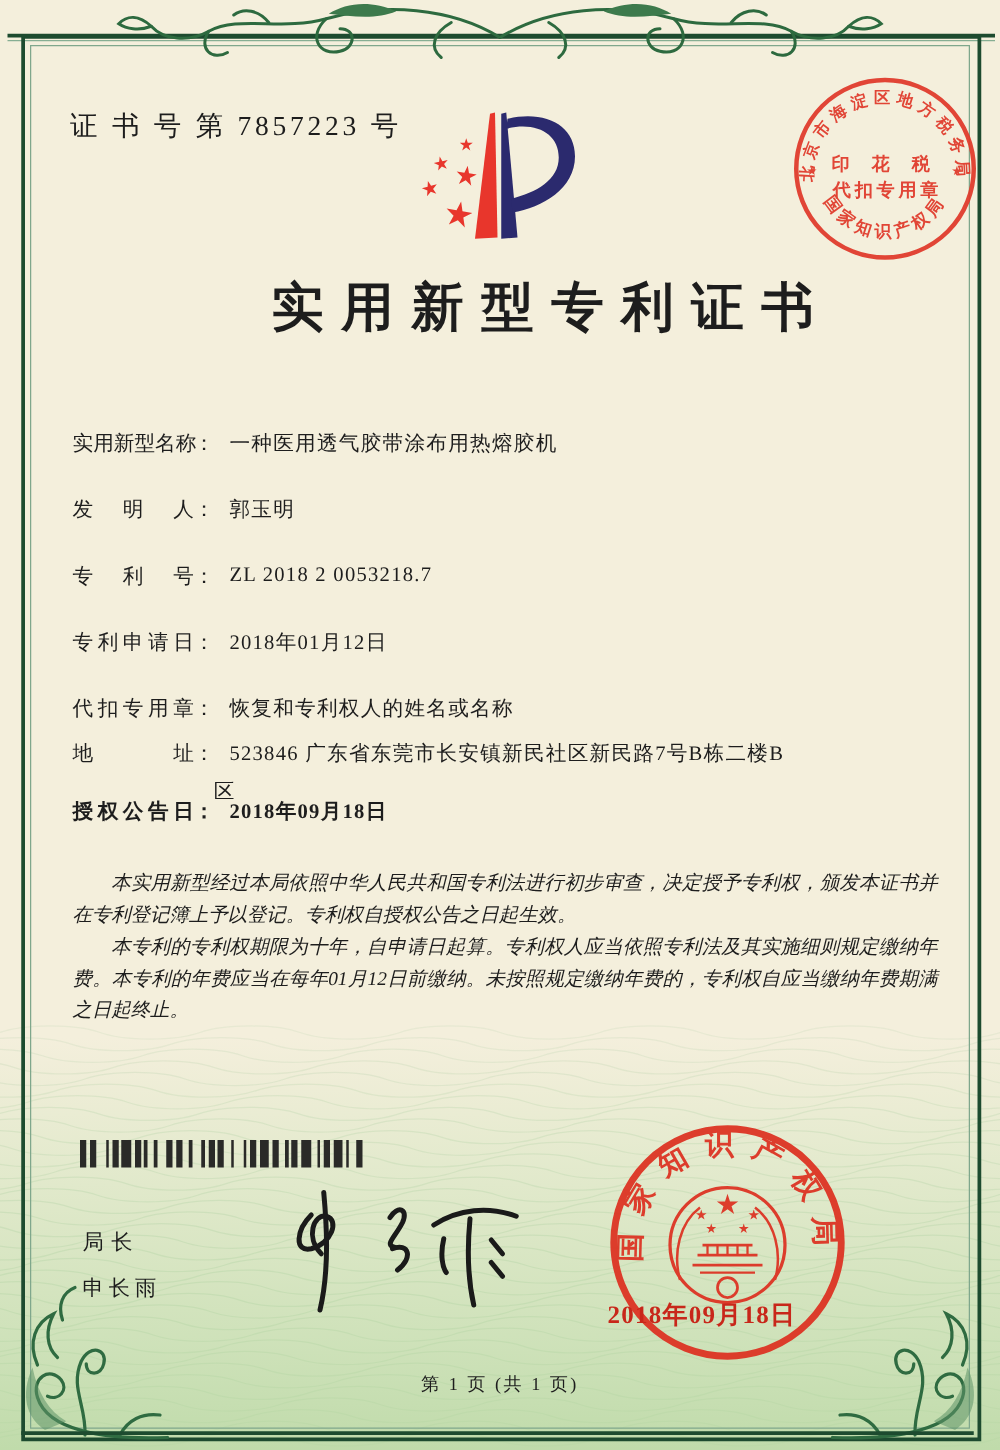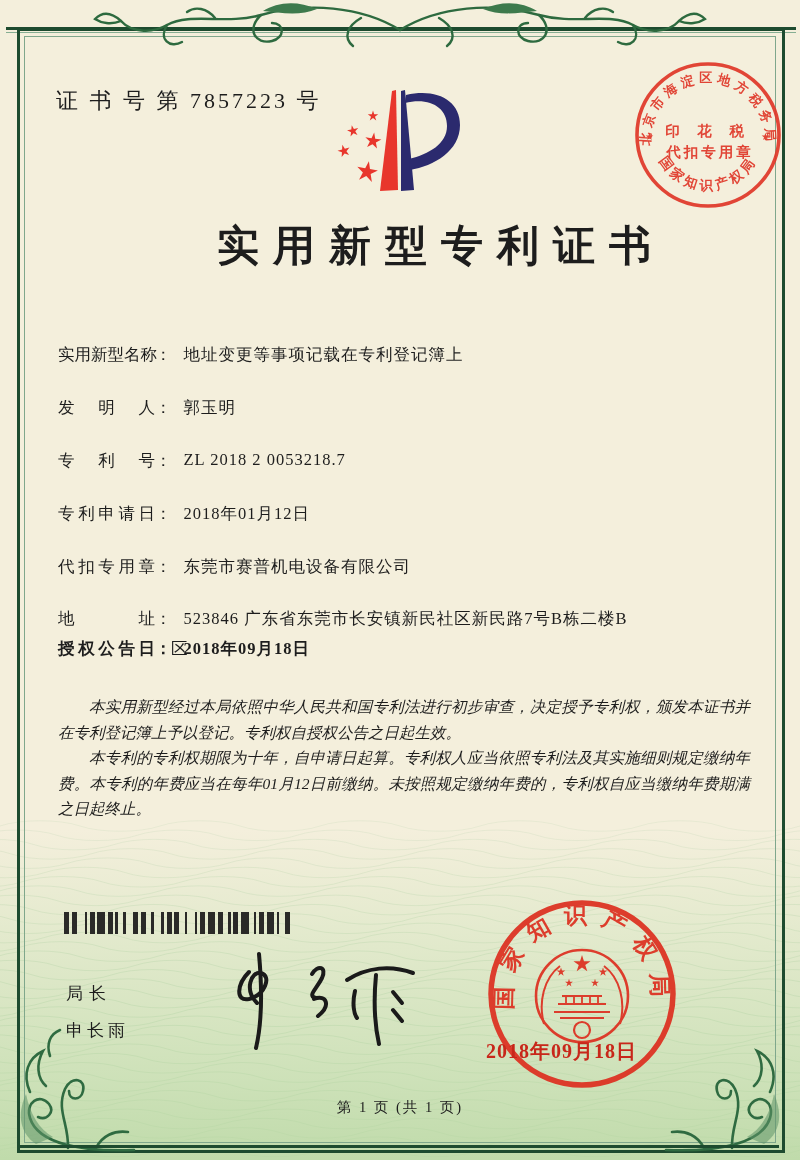--- a/index.html
+++ b/index.html
@@ -21,21 +21,21 @@
   #waves{left:0;top:820px;z-index:1;}
   
   #cert-no{left:56px;top:86px;font-size:22px;letter-spacing:3px;z-index:3;}
   #title{left:0;top:218px;width:800px;text-align:center;font-size:42px;font-weight:bold;letter-spacing:14px;z-index:3;margin-left:41px;}
   .frow{left:58px;width:700px;font-size:16.5px;z-index:3;white-space:nowrap;}
   .flabel{display:inline-block;width:97px;text-align:justify;text-align-last:justify;vertical-align:top;}
   .fcolon{display:inline-block;vertical-align:top;}
   .fvalue{display:inline-block;margin-left:12px;letter-spacing:1px;vertical-align:top;}
   .fvalue2{position:absolute;left:113px;top:30px;letter-spacing:1px;}
   #row-name{top:344px;} #row-inventor{top:397px;} #row-patno{top:450px;}
-  #row-appdate{top:503px;} #row-patentee{top:556px;} #row-address{top:608px;}
+  #row-appdate{top:503px;} #row-patentee{top:556px;} #row-address{top:592px;}
   #row-grant{top:638px;font-weight:bold;}
   #grant-no-pair{position:absolute;left:397px;top:0;}
   #paragraphs{left:58px;top:694px;width:692px;font-size:15.5px;line-height:25.5px;
     text-align:justify;z-index:3;font-style:italic;}
   #paragraphs p{margin:0;text-indent:2em;}
   #barcode{left:64px;top:912px;width:226px;height:22px;z-index:3;display:flex;align-items:stretch;}
   #barcode .bar{height:100%;}
   #director-title{left:66px;top:982px;font-size:17px;letter-spacing:6px;z-index:3;}
   #director-name{left:66px;top:1019px;font-size:17px;letter-spacing:4px;z-index:3;}
   #signature{left:215px;top:946px;z-index:3;}
@@ -162,33 +162,33 @@
   <text fill="#e0392a" font-size="13.5" font-weight="bold" letter-spacing="3.5">
     <textPath href="#tax-arc-bottom" startOffset="50%" text-anchor="middle">国家知识产权局</textPath>
   </text>
   <text x="25" y="91" fill="#e0392a" font-size="10">★</text>
   <text x="141" y="91" fill="#e0392a" font-size="10">★</text>
 </svg>
 
 <div id="title" class="abs">实用新型专利证书</div>
 
 <div id="row-name" class="abs frow">
-  <span class="flabel">实用新型名称</span><span class="fcolon">：</span><span class="fvalue">地址变更等事项记载在专利登记簿上</span>
+  <span class="flabel">实用新型名称</span><span class="fcolon">：</span><span class="fvalue">一种医用透气胶带涂布用热熔胶机</span>
 </div>
 <div id="row-inventor" class="abs frow">
   <span class="flabel">发明人</span><span class="fcolon">：</span><span class="fvalue">郭玉明</span>
 </div>
 <div id="row-patno" class="abs frow">
   <span class="flabel">专利号</span><span class="fcolon">：</span><span class="fvalue">ZL 2018 2 0053218.7</span>
 </div>
 <div id="row-appdate" class="abs frow">
   <span class="flabel">专利申请日</span><span class="fcolon">：</span><span class="fvalue">2018年01月12日</span>
 </div>
 <div id="row-patentee" class="abs frow">
-  <span class="flabel">代扣专用章</span><span class="fcolon">：</span><span class="fvalue">东莞市赛普机电设备有限公司</span>
+  <span class="flabel">代扣专用章</span><span class="fcolon">：</span><span class="fvalue">恢复和专利权人的姓名或名称</span>
 </div>
 <div id="row-address" class="abs frow" style="position:absolute;">
   <span class="flabel">地址</span><span class="fcolon">：</span><span class="fvalue">523846 广东省东莞市长安镇新民社区新民路7号B栋二楼B</span>
   <span class="fvalue2">区</span>
 </div>
 <div id="row-grant" class="abs frow">
   <span class="flabel">授权公告日</span><span class="fcolon">：</span><span class="fvalue">2018年09月18日</span>
 </div>
 
 <div id="paragraphs" class="abs">

